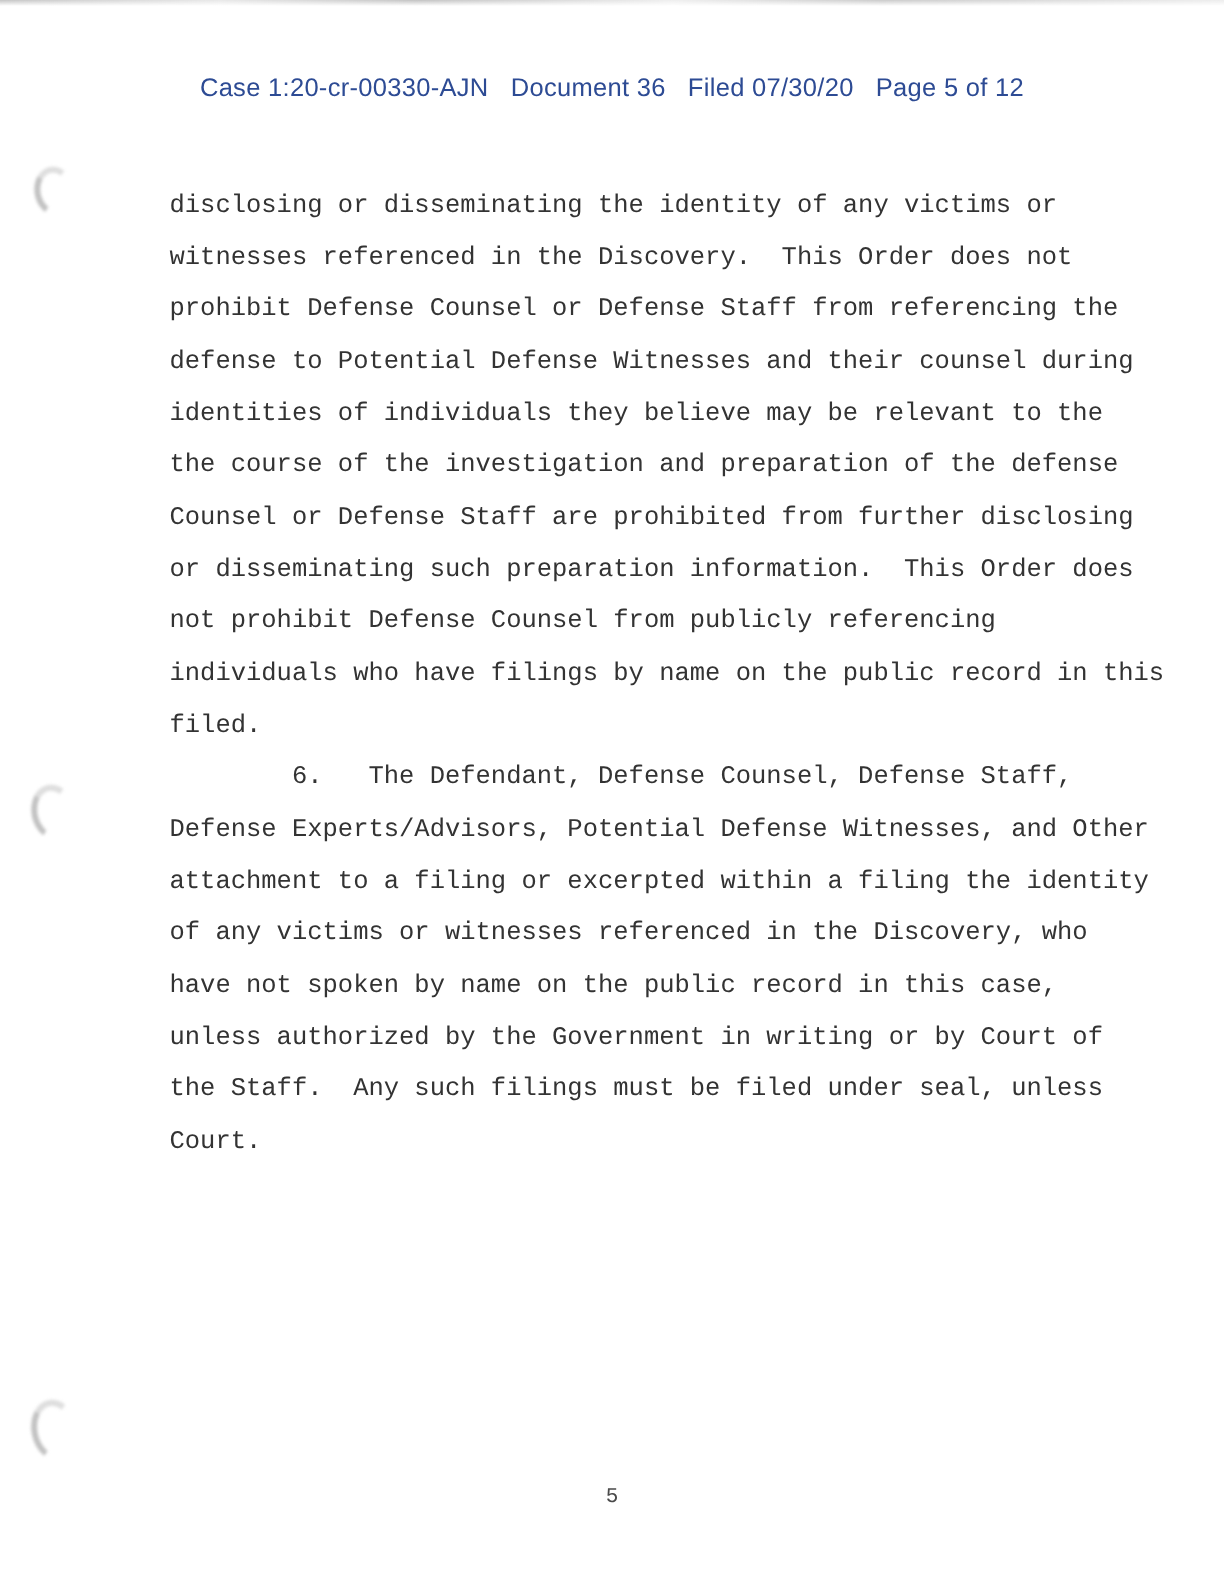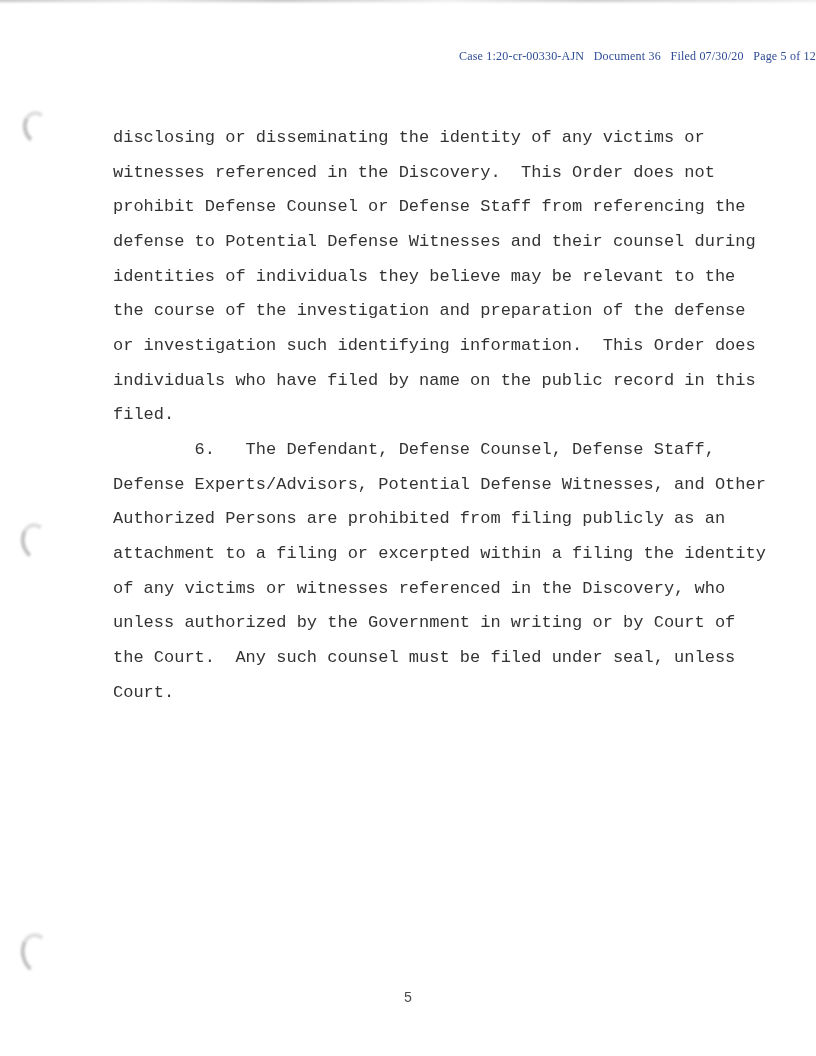--- a/index.html
+++ b/index.html
@@ -29,23 +29,23 @@
       rgba(150,150,150,.50) 72%, rgba(205,205,205,.35) 100%);
     -webkit-mask-image: linear-gradient(to bottom, #000 0%, transparent 100%);
     mask-image: linear-gradient(to bottom, #000 0%, transparent 100%);
     filter: blur(.4px);
   }
   .court-header {
     position: absolute;
     top: 49px;
     left: 0;
     width: 100%;
-    text-align: right;
-    font-family: Liberation Serif, serif;
-    font-size: 12px;
+    text-align: center;
+    font-family: Liberation Sans, sans-serif;
+    font-size: 17px;
     letter-spacing: .2px;
     color: var(--header-blue);
     white-space: pre;
   }
   .doc-body {
     position: absolute;
     left: 113px;
     top: 121px;
     width: 600px;
     font-size: 17px;
@@ -89,30 +89,32 @@
   <div class="punch punch-3"></div>
 
   <div class="doc-body">
       <div>
         <div class="doc-line">disclosing or disseminating the identity of any victims or</div>
         <div class="doc-line">witnesses referenced in the Discovery.  This Order does not</div>
         <div class="doc-line">prohibit Defense Counsel or Defense Staff from referencing the</div>
         <div class="doc-line">defense to Potential Defense Witnesses and their counsel during</div>
         <div class="doc-line">identities of individuals they believe may be relevant to the</div>
         <div class="doc-line">the course of the investigation and preparation of the defense</div>
-        <div class="doc-line">or investigation such identifying information.  This Order does</div>
-        <div class="doc-line">individuals who have filed by name on the public record in this</div>
+        <div class="doc-line">Counsel or Defense Staff are prohibited from further disclosing</div>
+        <div class="doc-line">or disseminating such preparation information.  This Order does</div>
+        <div class="doc-line">not prohibit Defense Counsel from publicly referencing</div>
+        <div class="doc-line">individuals who have filings by name on the public record in this</div>
         <div class="doc-line">filed.</div>
       </div>
       <div>
         <div class="doc-line">        6.   The Defendant, Defense Counsel, Defense Staff,</div>
         <div class="doc-line">Defense Experts/Advisors, Potential Defense Witnesses, and Other</div>
-        <div class="doc-line">Authorized Persons are prohibited from filing publicly as an</div>
         <div class="doc-line">attachment to a filing or excerpted within a filing the identity</div>
         <div class="doc-line">of any victims or witnesses referenced in the Discovery, who</div>
+        <div class="doc-line">have not spoken by name on the public record in this case,</div>
         <div class="doc-line">unless authorized by the Government in writing or by Court of</div>
-        <div class="doc-line">the Court.  Any such counsel must be filed under seal, unless</div>
+        <div class="doc-line">the Staff.  Any such filings must be filed under seal, unless</div>
         <div class="doc-line">Court.</div>
       </div>
     </div>
 
   <div class="page-number">5</div>
 </div>
 
 </body></html>

